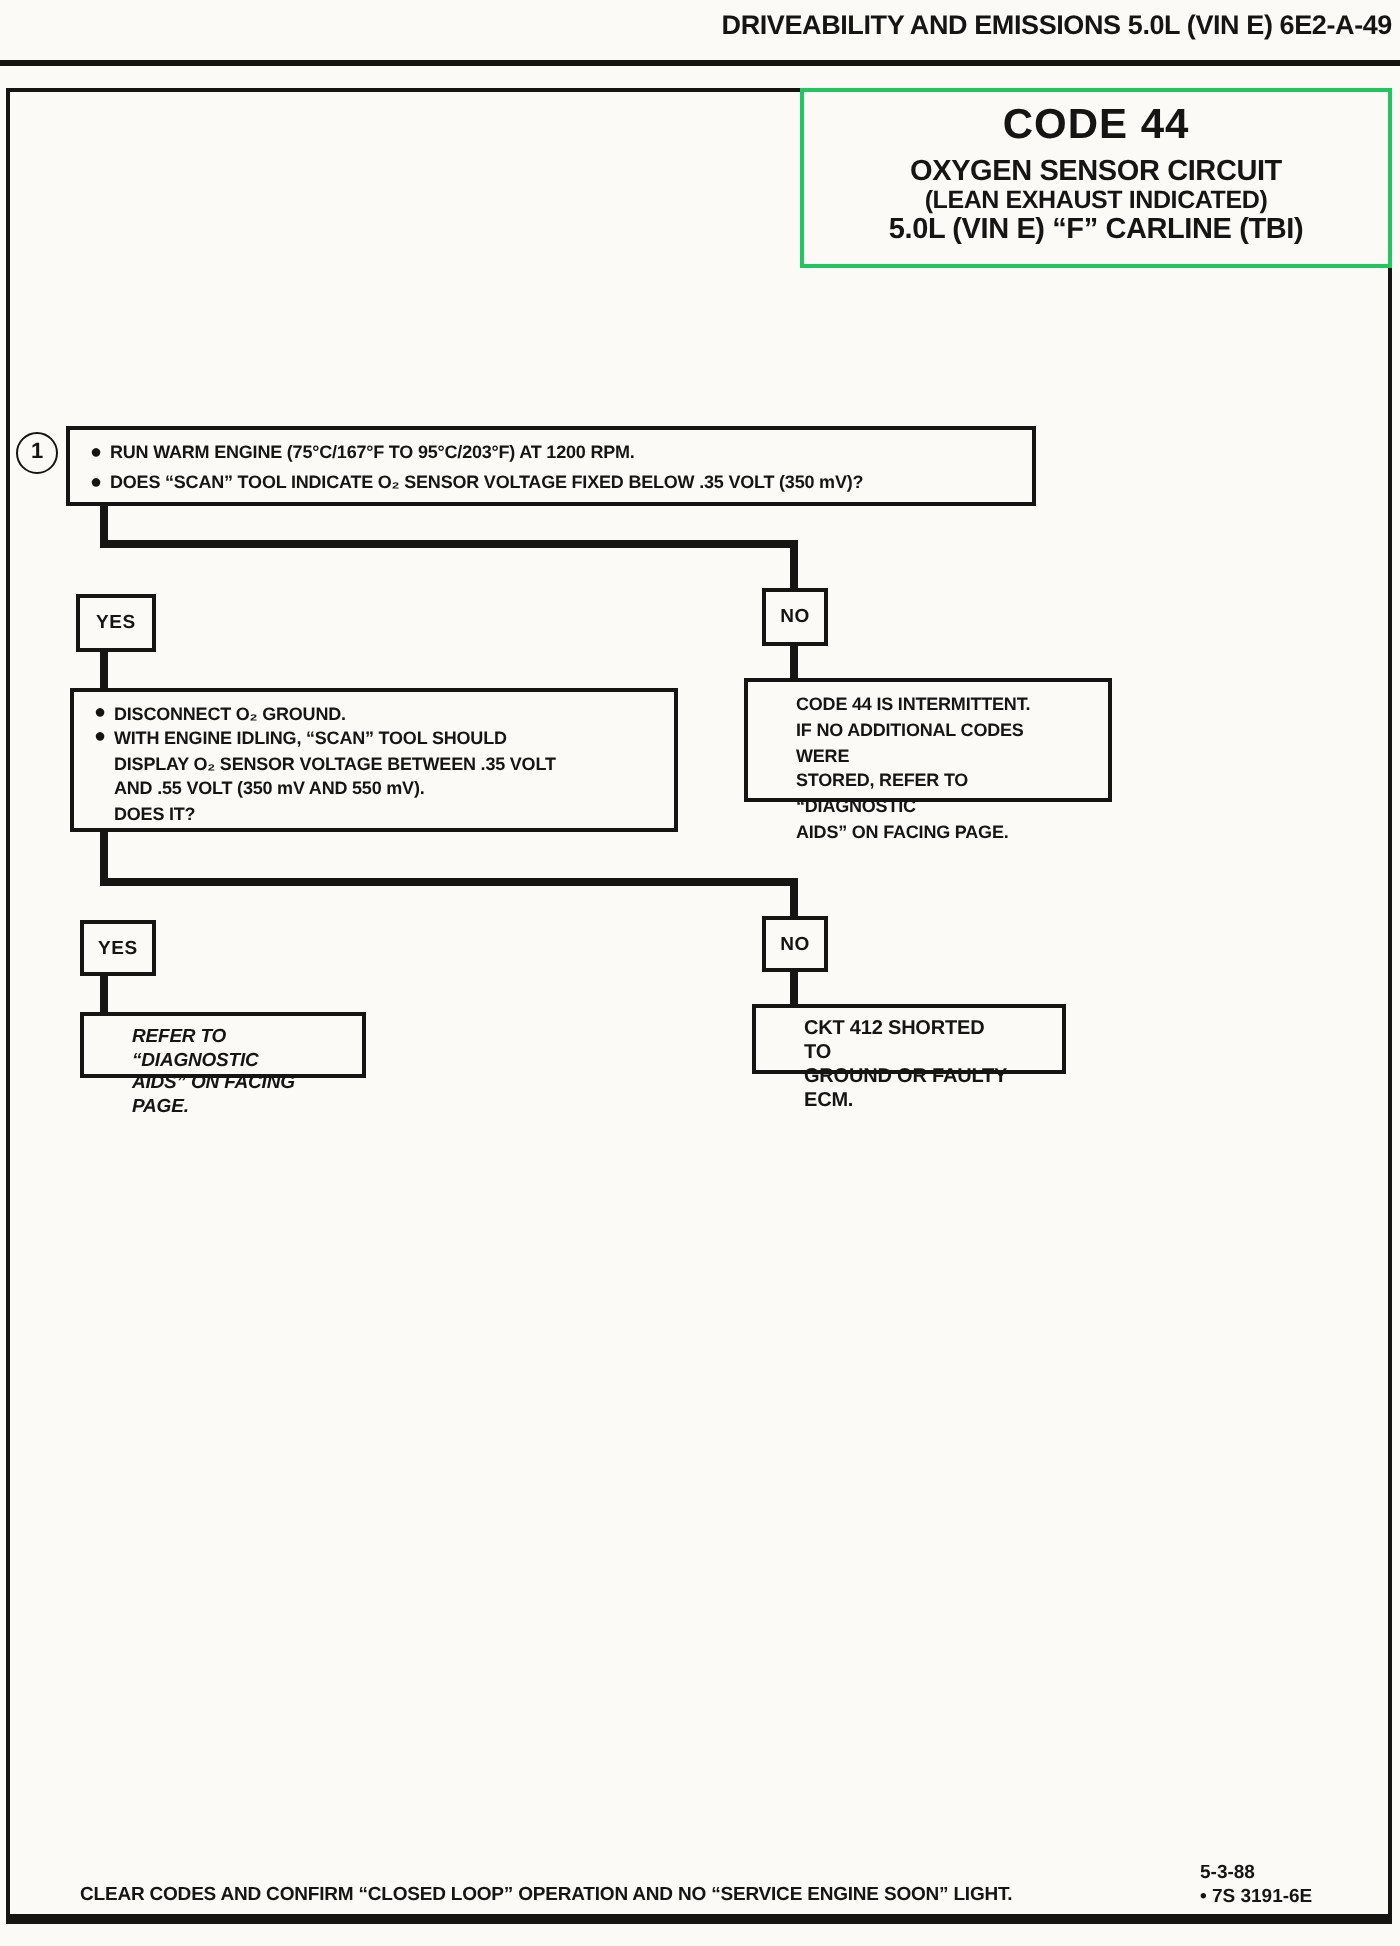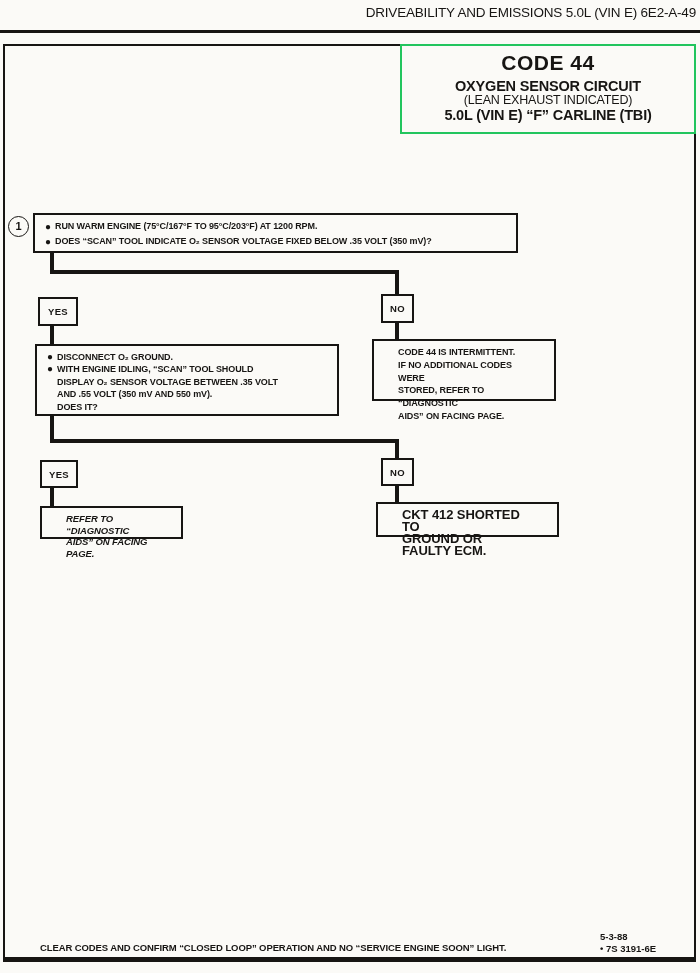--- a/index.html
+++ b/index.html
@@ -12,21 +12,21 @@
     font-family: "Liberation Sans", "DejaVu Sans", sans-serif;
     color: #171513;
     overflow: hidden;
   }
   
   .hdr {
     position: absolute;
     top: 5px;
     right: 4px;
     font-size: 13.5px;
-    font-weight: 400;
+    font-weight: 700;
     letter-spacing: -0.2px;
     white-space: nowrap;
   }
   .hdr-rule {
     position: absolute;
     top: 30px;
     left: 0;
     width: 700px;
     height: 2.5px;
     background: #171513;
@@ -47,21 +47,21 @@
     top: 44px;
     left: 400px;
     width: 296px;
     height: 90px;
     border: 2px solid #22c55e;
     text-align: center;
     padding-top: 4px;
   }
   .tb-code  { font-size: 21px;  font-weight: 700; line-height: 25px; letter-spacing: 0.5px; }
   .tb-s1    { font-size: 14.5px; font-weight: 700; line-height: 16px; margin-top: 3px; letter-spacing: -0.2px; }
-  .tb-s2    { font-size: 12.5px; font-weight: 400; line-height: 13px; letter-spacing: -0.2px; }
+  .tb-s2    { font-size: 12.5px; font-weight: 700; line-height: 13px; letter-spacing: -0.2px; }
   .tb-s3    { font-size: 14.5px; font-weight: 700; line-height: 17px; letter-spacing: -0.2px; }
   
   .node {
     position: absolute;
     border: 2px solid #171513;
     background: #fbfaf7;
     font-size: 9px;
     font-weight: 700;
     letter-spacing: -0.1px;
   }
@@ -93,21 +93,21 @@
     font-size: 9.5px;
     letter-spacing: 0.3px;
   }
   #yes1 { left: 38px;  top: 297px; width: 40px; height: 29px; }
   #no1  { left: 381px; top: 294px; width: 33px; height: 29px; }
   #yes2 { left: 40px;  top: 460px; width: 38px; height: 28px; }
   #no2  { left: 381px; top: 458px; width: 33px; height: 28px; }
   .tbox { padding: 5px 24px; white-space: pre-line; }
   #intbox   { left: 372px; top: 339px; width: 184px; height: 62px; line-height: 12.8px; }
   #referbox { left: 40px;  top: 506px; width: 143px; height: 33px; line-height: 11.5px; font-size: 9.5px; font-style: italic; }
-  #cktbox   { left: 376px; top: 502px; width: 183px; height: 35px; line-height: 12px;   font-size: 13px; }
+  #cktbox   { left: 376px; top: 502px; width: 157px; height: 35px; line-height: 12px;   font-size: 10px; }
   
   .line { position: absolute; background: #171513; }
   
   .ftr-note {
     position: absolute;
     left: 40px; top: 942px;
     font-size: 9.5px;
     font-weight: 700;
     letter-spacing: -0.1px;
     white-space: nowrap;

